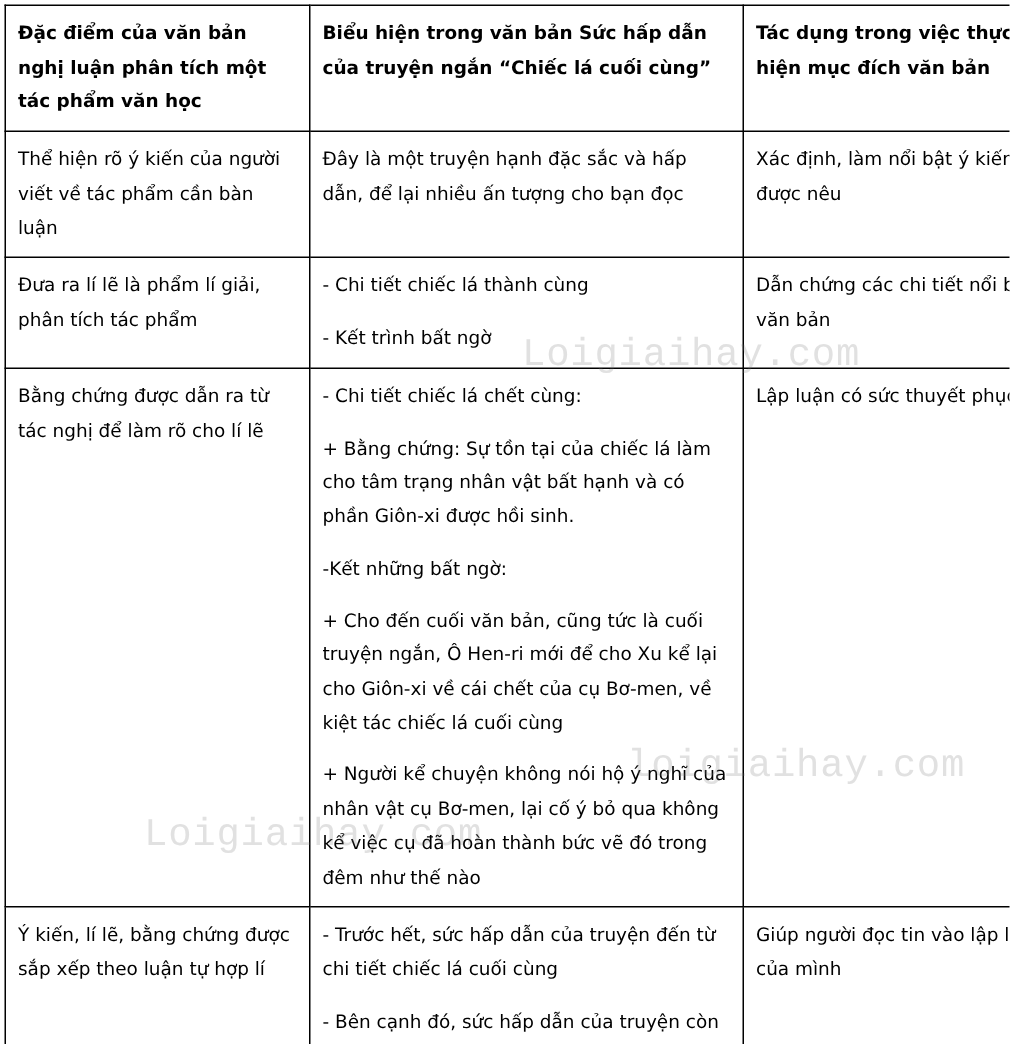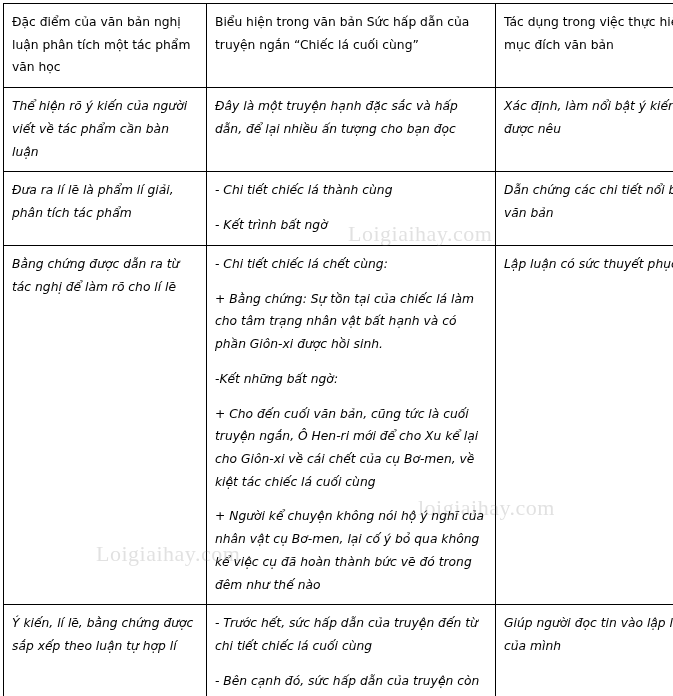--- a/index.html
+++ b/index.html
@@ -31,36 +31,35 @@
     vertical-align: top;
     padding: 7px 8px 8px 8px;
     font-size: 12.3px;
     line-height: 1.85;
     word-wrap: break-word;
   }
   td.col-a { width: 186px; }
   td.col-b { width: 272px; }
   td.col-c { width: 205px; }
   thead td {
-    font-weight: normal;
+    font-weight: bold;
   }
   .cell-line {
     display: block;
-    font-style: italic;
   }
   .blank-gap {
     display: block;
     height: 12px;
   }
   
   .watermark {
     position: absolute;
-    font-family: Liberation Serif, serif;
+    font-family: Liberation Mono, monospace;
     color: rgba(120, 120, 120, 0.22);
-    font-size: 22px;
+    font-size: 26px;
     letter-spacing: 0.5px;
     white-space: nowrap;
     pointer-events: none;
     user-select: none;
   }
   .wm1 { left: 348px; top: 218px; }
   .wm2 { left: 418px; top: 492px; }
   .wm3 { left: 96px;  top: 538px; }
 </style>
 </head>

